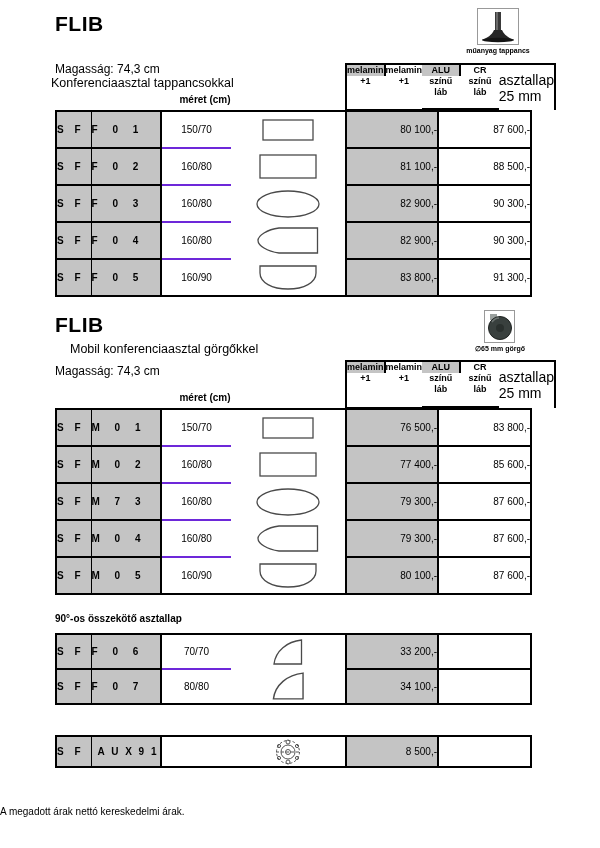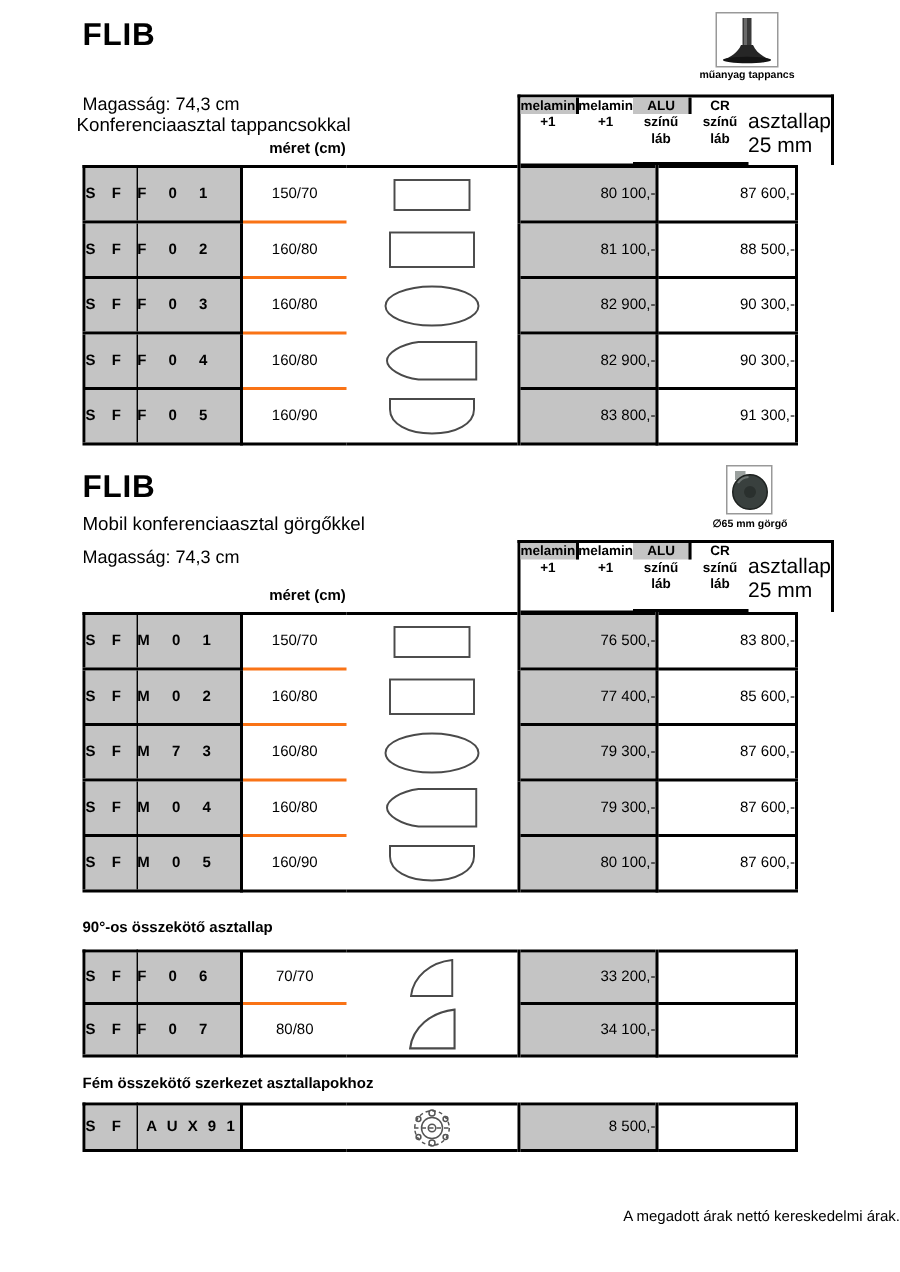--- a/index.html
+++ b/index.html
@@ -7,21 +7,21 @@
     position:relative; width:600px; height:848px; margin:0 auto;
     background:#ffffff; overflow:hidden;
     font-family:"Liberation Sans", sans-serif; color:#000;
   }
   .abs { position:absolute; }
   .brand-title { font-size:21px; font-weight:bold; letter-spacing:0.5px; }
   .subtitle { font-size:12.5px; }
   .height-spec { font-size:12px; }
   .sec-title { font-size:10px; font-weight:bold; }
   .meret { font-size:10px; font-weight:bold; text-align:center; width:90px; }
-  .footer-note { width:600px; text-align:right; font-size:10px; }
+  .footer-note { width:600px; text-align:left; font-size:10px; }
 
   
   .icon-box { border:1px solid #999; background:#fff; display:flex; align-items:center; justify-content:center; box-sizing:border-box; }
   .icon-caption { font-size:7px; font-weight:bold; text-align:center; }
 
   
   .phead { border:2px solid #000; border-bottom:none; box-sizing:border-box; background:#fff;
            width:211px; display:flex; flex-direction:row; }
   .ph-row { display:flex; border-bottom:1px solid #000; }
   .ph-row.second { border-bottom:2px solid #000; }
@@ -33,21 +33,21 @@
   
   table.cat { position:absolute; border-collapse:collapse; table-layout:fixed;
               background:#fff; border:2px solid #000; }
   table.cat td { padding:0; font-size:10px; vertical-align:middle; overflow:hidden; }
   td.c-pre  { background:#c4c4c4; border-right:1px solid #000; border-bottom:2px solid #000;
               font-weight:bold; padding-left:6px; letter-spacing:4px; }
   td.c-code { background:#c4c4c4; border-right:2px solid #000; border-bottom:2px solid #000;
               font-weight:bold; padding-left:9px; letter-spacing:6px; }
   td.c-code.tight { letter-spacing:2px; padding-left:6px; }
   td.c-size { text-align:center; }
-  table.cat tr:not(:last-child) td.c-size { border-bottom:2px solid #f97316; }
+  table.cat tr:not(:last-child) td.c-size { border-bottom:2px solid #6d28d9; }
   td.c-shape { text-align:center; border-right:2px solid #000; }
   td.c-shape svg { display:block; margin:0 auto; }
   td.c-alu { background:#c4c4c4; border-right:2px solid #000; border-bottom:2px solid #000;
              text-align:right; padding-right:7px; }
   td.c-cr  { text-align:right; padding-right:7px; border-bottom:2px solid #000; }
 
   .shape-stroke { fill:#ffffff; stroke:#4a4a4a; stroke-width:1.3; }
   .conn-stroke { fill:none; stroke:#555; stroke-width:1; }
 </style>
 </head>
@@ -150,21 +150,21 @@
               <path class="shape-stroke" d="M1,1 L57,1 L57,8 C57,17.5 45,24 29,24 C13,24 1,17.5 1,8 Z"></path>
             </svg>
         </td>
         <td class="c-alu">83 800,-</td>
         <td class="c-cr">91 300,-</td>
       </tr>
     </tbody>
   </table>
 
   <div class="abs brand-title" style="left:55px; top:313px;">FLIB</div>
-  <div class="abs subtitle" style="left:55px; top:342px;">Mobil konferenciaasztal görgőkkel</div>
+  <div class="abs subtitle" style="left:70px; top:342px;">Mobil konferenciaasztal görgőkkel</div>
   <div class="abs height-spec" style="left:55px; top:364px;">Magasság: 74,3 cm</div>
 
   <div class="abs icon-box" style="left:484px; top:310px; width:31px; height:33px;">
     <svg width="26" height="28" viewBox="0 0 26 28">
       <rect x="3" y="1" width="7" height="6" fill="#9aa09e"></rect>
       <circle cx="13" cy="15" r="11.5" fill="#39403e" stroke="#1e2220" stroke-width="1"></circle>
       <circle cx="13" cy="15" r="4" fill="#2a302e"></circle>
       <path d="M5,9 A9,9 0 0 1 12,5" stroke="#6e7573" stroke-width="1.5" fill="none"></path>
     </svg>
   </div>
@@ -289,21 +289,20 @@
           <svg width="33" height="28" viewBox="0 0 30 26">
               <path class="shape-stroke" d="M28.5,1 L28.5,25 L1,25 C2.5,12 14,2.5 28.5,1 Z"></path>
             </svg>
         </td>
         <td class="c-alu">34 100,-</td>
         <td class="c-cr"></td>
       </tr>
     </tbody>
   </table>
 
-  <div class="abs sec-title" style="left:55px; top:717px;">Fém összekötő szerkezet asztallapokhoz</div>
 
   <table class="cat" style="left:55px; top:735px; width:475px;">
     <colgroup>
         <col style="width:35px">
         <col style="width:70px">
         <col style="width:70px">
         <col style="width:115px">
         <col style="width:92px">
         <col style="width:93px">
       </colgroup>

